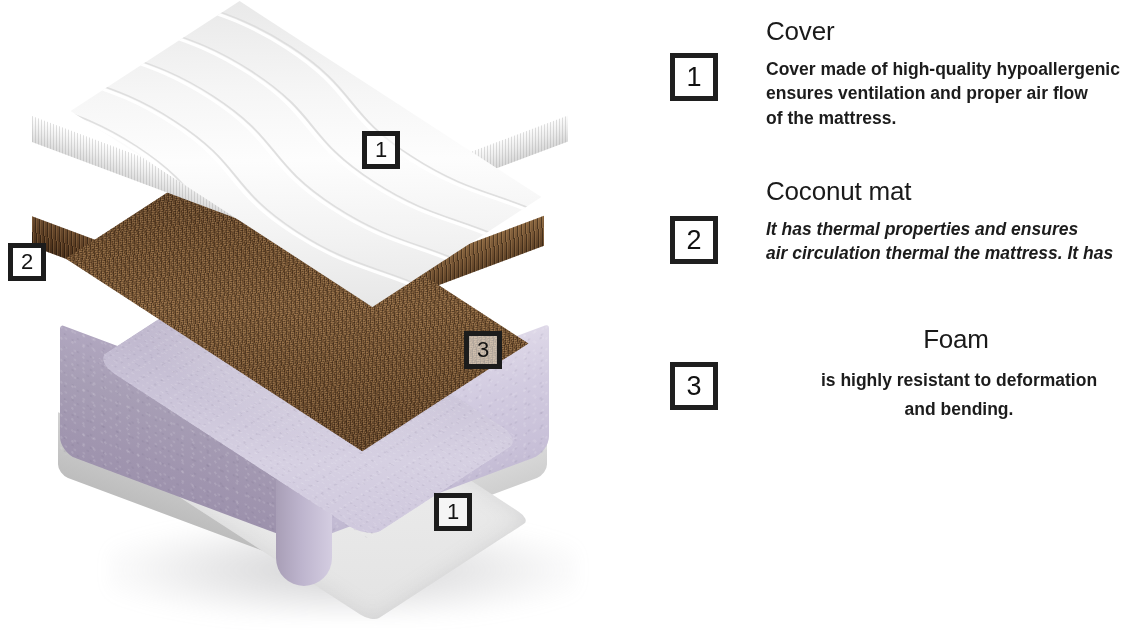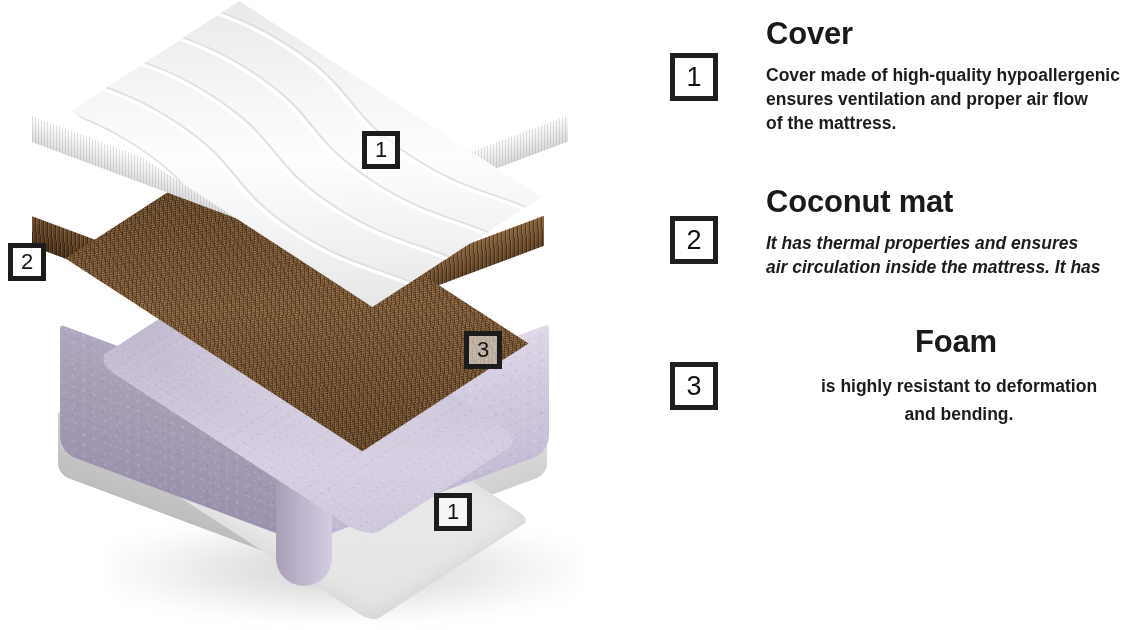--- a/index.html
+++ b/index.html
@@ -182,41 +182,41 @@
     position:absolute;left:10px;
     width:48px;height:48px;
     border:5px solid #1f1f1f;
     background:#ffffff;
     box-sizing:border-box;
     display:flex;align-items:center;justify-content:center;
     font-size:27px;line-height:1;color:#111111;
   }
   .entry-body{position:absolute;left:106px;width:380px;}
   .entry-title{
-    font-size:31px;font-weight:700;color:#1a1a1a;
+    font-size:26px;font-weight:400;color:#1a1a1a;
     letter-spacing:-.2px;line-height:1.05;margin:0;
     white-space:nowrap;
   }
   .entry-desc{
     font-size:17.5px;font-weight:600;color:#1c1c1c;
     line-height:1.38;margin:0;
   }
   .entry-desc span{display:block;white-space:nowrap;}
   .indent1{padding-left:0;}
   .indent2{padding-left:6px;}
 
   
   #e1{top:0;}
   #e1 .num-box{top:53px;}
   #e1 .entry-body{top:18px;}
   #e1 .entry-desc{margin-top:12px;}
 
   #e2{top:178px;}
   #e2 .num-box{top:38px;}
-  #e2 .entry-body{top:8px;}
+  #e2 .entry-body{top:0;}
   #e2 .entry-desc{margin-top:12px;font-style:italic;}
 
   #e3{top:320px;}
   #e3 .num-box{top:42px;}
   #e3 .entry-body{top:6px;text-align:center;}
   #e3 .entry-desc{margin-top:13px;line-height:1.62;}
 </style>
 </head>
 <body>
 
@@ -315,21 +315,21 @@
         </p>
       </div>
     </div>
 
     <div class="entry" id="e2">
       <div class="num-box">2</div>
       <div class="entry-body">
         <h2 class="entry-title">Coconut mat</h2>
         <p class="entry-desc">
           <span>It has thermal properties and ensures</span>
-          <span>air circulation inside the mattress. It has</span>
+          <span>air circulation thermal the mattress. It has</span>
         </p>
       </div>
     </div>
 
     <div class="entry" id="e3">
       <div class="num-box">3</div>
       <div class="entry-body">
         <h2 class="entry-title">Foam</h2>
         <p class="entry-desc">
           <span class="indent2">is highly resistant to deformation</span>

